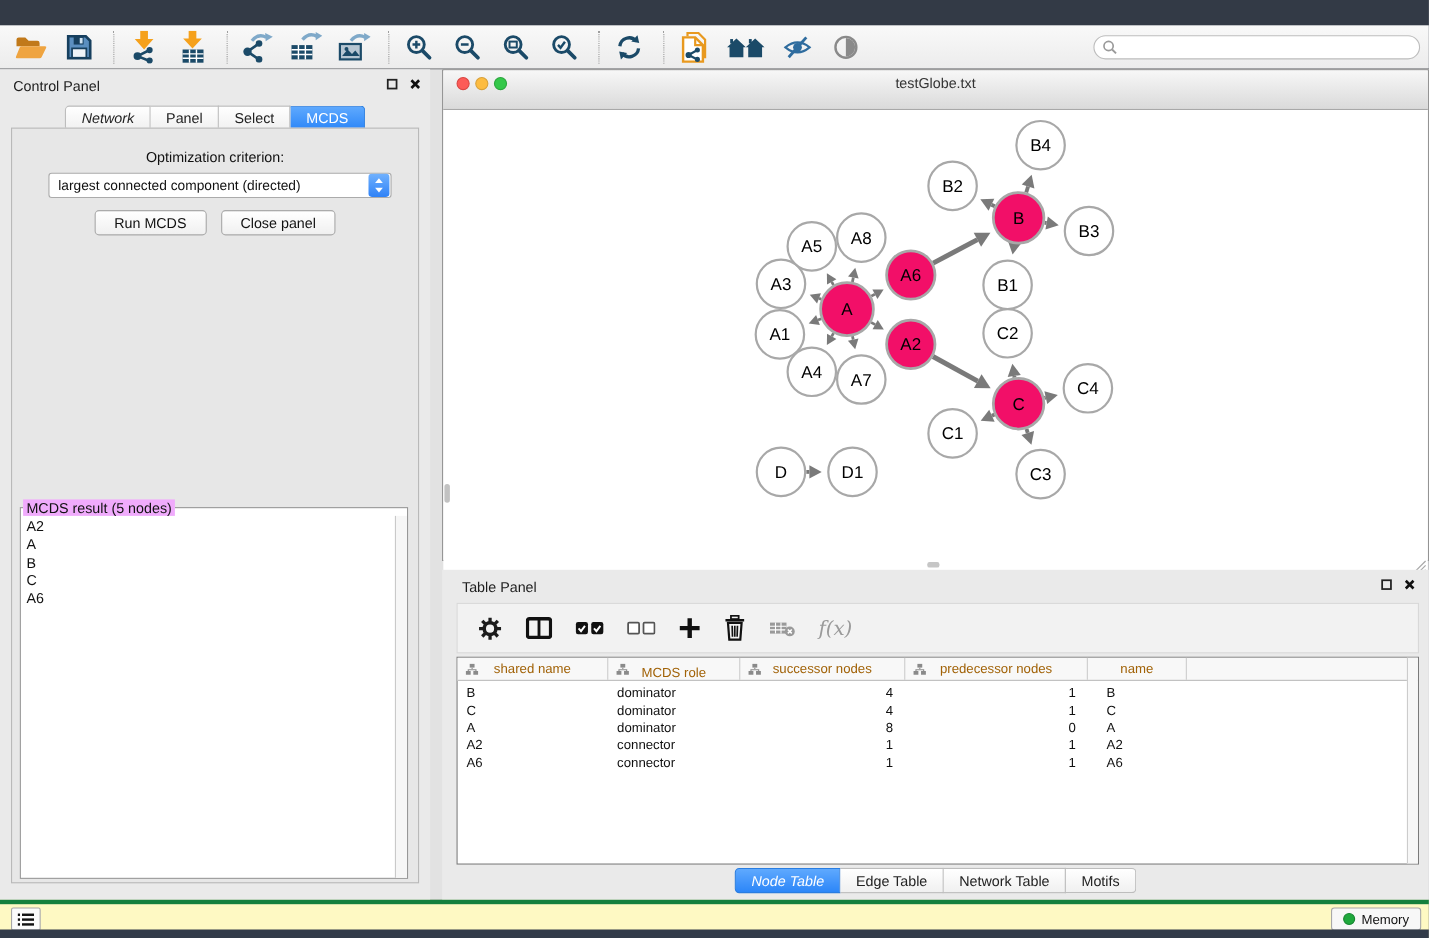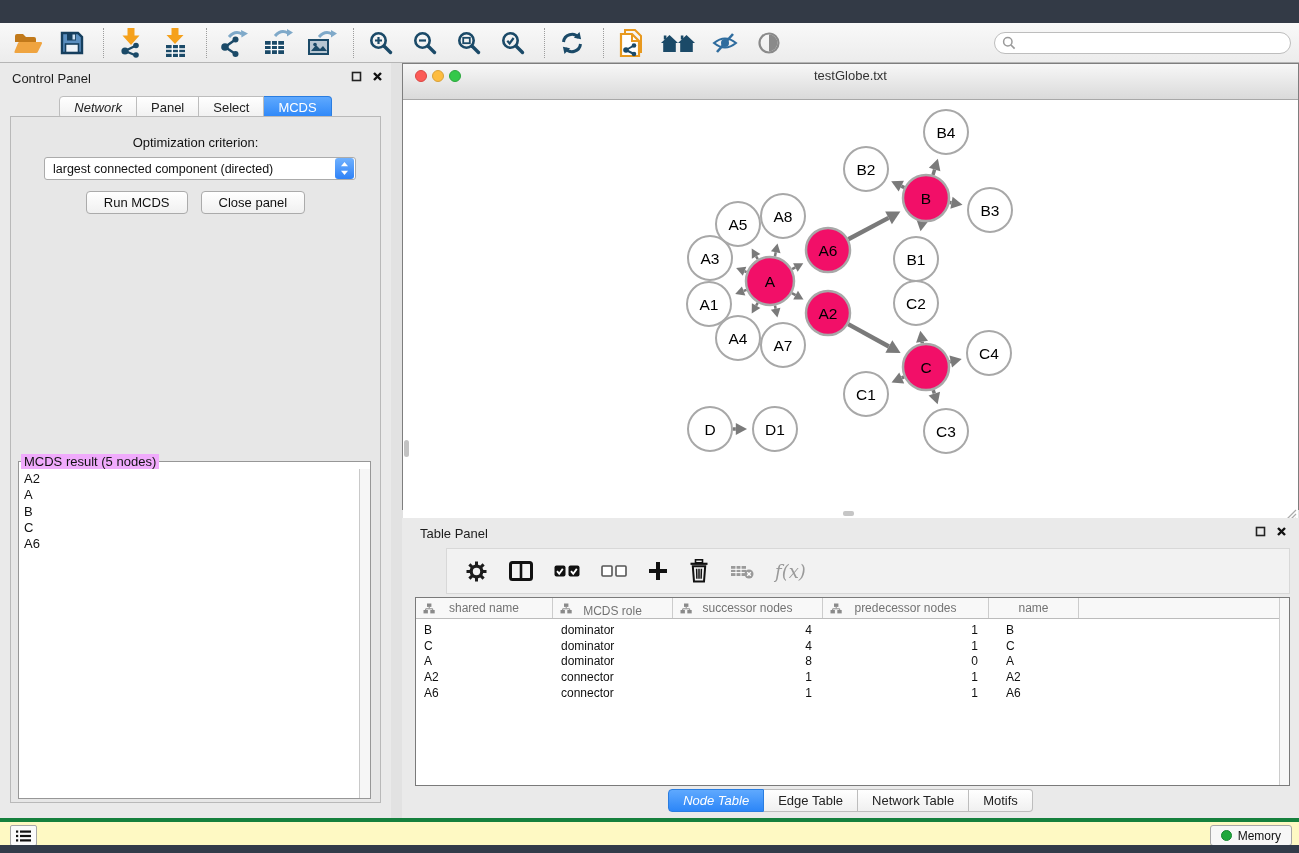--- a/index.html
+++ b/index.html
@@ -67,27 +67,27 @@
   .wlights { position:absolute; left:12px; top:6px; display:flex; gap:5px; }
   .wlight { width:12px; height:12px; border-radius:50%; }
   .canvas { position:relative; width:895px; height:421px; background:#fff; overflow:hidden; }
   .vthumb { position:absolute; left:1px; top:340px; width:5px; height:17px; background:#c2c2c2; border-radius:2.5px; }
   .grip { position:absolute; right:1px; bottom:1px; }
   .hthumb { position:absolute; left:843px; top:448px; width:11px; height:5px; background:#c6c6c6; border-radius:2px; }
 
   
   .tpanel { position:absolute; left:402px; top:455px; width:897px; height:300px; background:#eaeaea; }
   .tp-toolbar { position:absolute; left:13px; right:9px; top:30px; height:46px;
-    background:#f2f2f2; border:1px solid #d8d8d8; display:flex; align-items:center; padding-left:18px; gap:21px;margin-left:31px; }
+    background:#f2f2f2; border:1px solid #d8d8d8; display:flex; align-items:center; padding-left:18px; gap:21px; }
   .tp-btn { display:flex; align-items:center; justify-content:center; cursor:default; }
   .fx { font-family:"DejaVu Serif", serif; font-style:italic; font-size:18px; color:#9a9a9a; }
   .dtable { position:absolute; left:13px; right:9px; top:79px; height:189px; background:#fff; border:1.5px solid #7a7a7a; }
   .thead { display:flex; height:21px; background:#f8f8f8; border-bottom:1px solid #bcbcbc; }
   .th { position:relative; display:flex; align-items:center; justify-content:center;
-    font-size:12px; color:#737373; border-right:1px solid #cccccc; }
+    font-size:12px; color:#a16207; border-right:1px solid #cccccc; }
   .th svg { position:absolute; left:7px; top:5px; }
   .th.noborder { border-right:none; }
   .trow { display:flex; height:15.7px; }
   .td { font-size:12px; color:#101010; line-height:15.7px; white-space:nowrap; overflow:hidden; }
   .tbody { padding-top:4px; }
   .ttrack { position:absolute; right:0; top:0; bottom:0; width:10px; background:#f7f7f7; border-left:1px solid #cccccc; }
   .tp-tabs { position:absolute; left:0; top:271px; width:100%; display:flex; justify-content:center; }
 
   
   .statusbar { position:absolute; left:0; top:818px; width:100%; height:44px;

